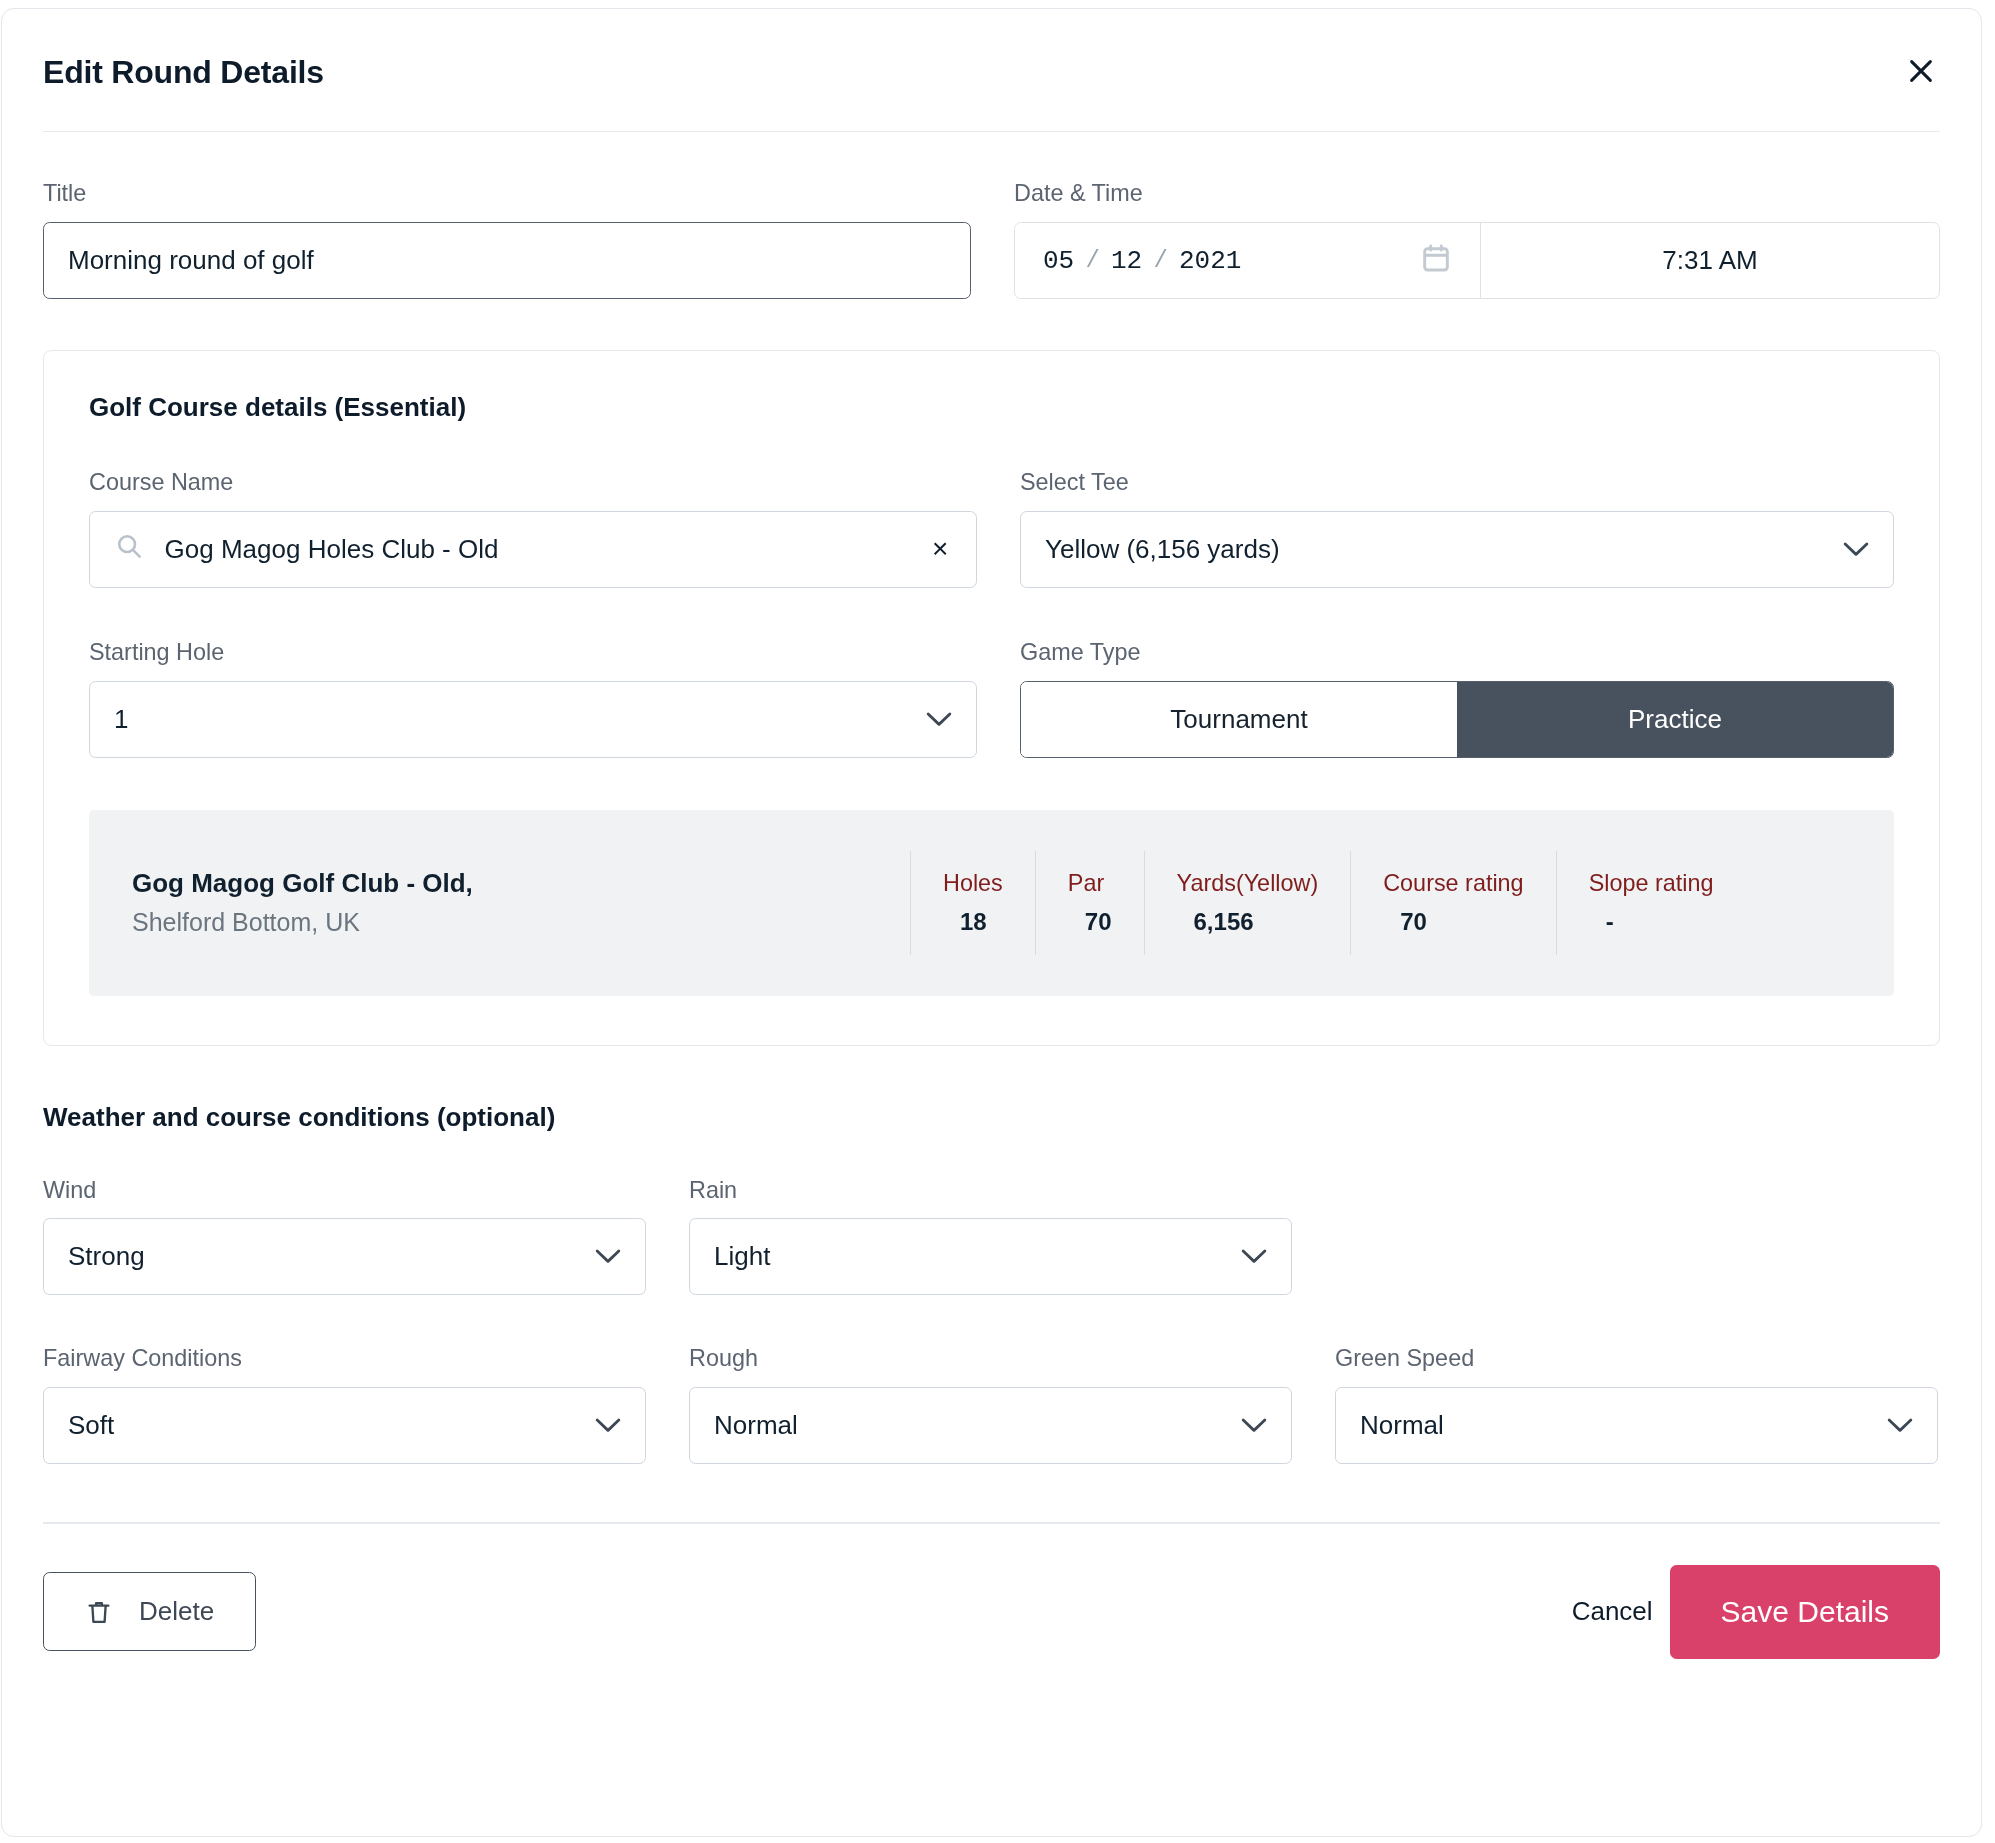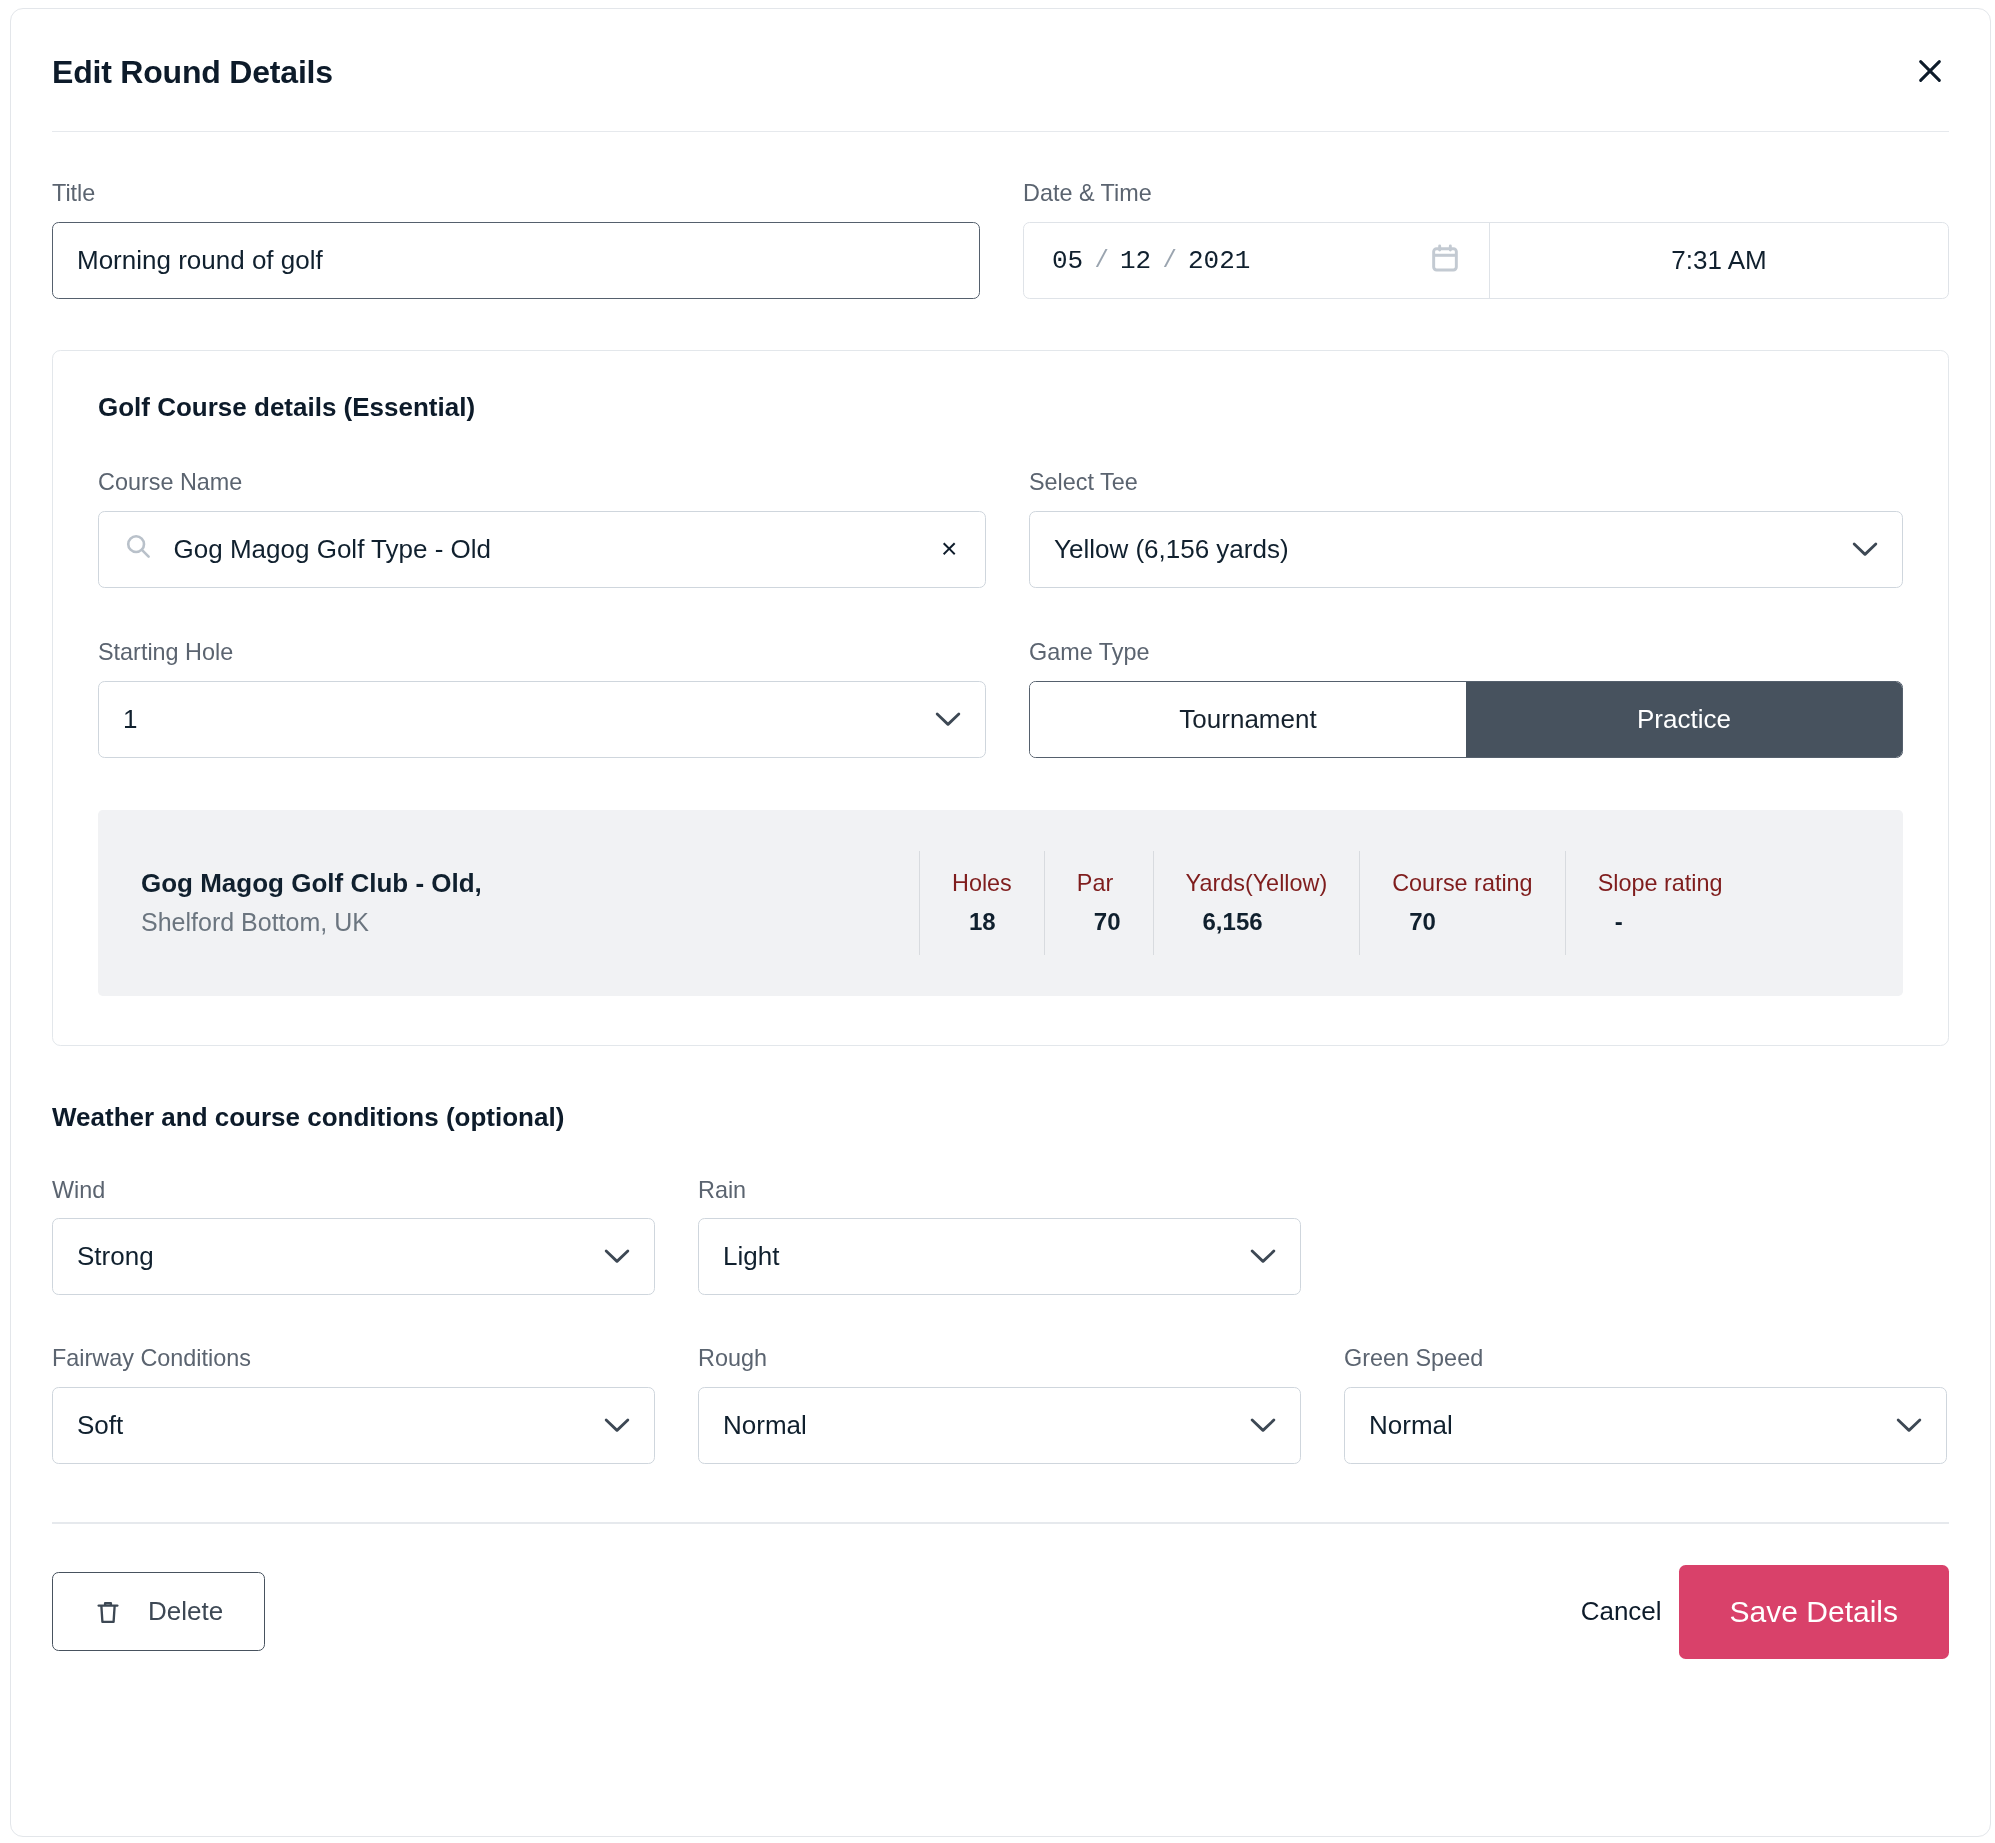--- a/index.html
+++ b/index.html
@@ -6,21 +6,21 @@
 
   html, body {
     width: 1996px;
     height: 1844px;
     background: #ffffff;
     font-family: "Liberation Sans", sans-serif;
   }
 
   .modal {
     position: absolute;
-    left: 10px;
+    left: 1px;
     top: 7.5px;
     width: 1981px;
     height: 1829px;
     background: #ffffff;
     border: 1.9px solid #e3e6ea;
     border-radius: 13px;
     overflow: hidden;
   }
 
   
@@ -341,21 +341,21 @@
     <div class="card-row">
       <div class="card-col-left">
         <span class="field-label">Course Name</span>
         <div class="control">
           <span class="search-icon">
             <svg width="30" height="30" viewBox="0 0 24 24" fill="none">
               <circle cx="10.5" cy="10.5" r="6.3" stroke="#b9c1ca" stroke-width="2.1"></circle>
               <path d="M15.3 15.3 L20.5 20.5" stroke="#b9c1ca" stroke-width="2.1" stroke-linecap="round"></path>
             </svg>
           </span>
-          <span class="value">Gog Magog Golf Type - Old</span>
+          <span class="value">Gog Magog Holes Club - Old</span>
           <button class="clear-x">×</button>
         </div>
       </div>
       <div class="card-col-right">
         <span class="field-label">Select Tee</span>
         <div class="control">
           <span class="value">Yellow (6,156 yards)</span>
           <svg class="chev" viewBox="0 0 24 14" fill="none">
             <path d="M2 2 L12 11.5 L22 2" stroke="#3d4854" stroke-width="2.6" stroke-linecap="round" stroke-linejoin="round"></path>
           </svg>

